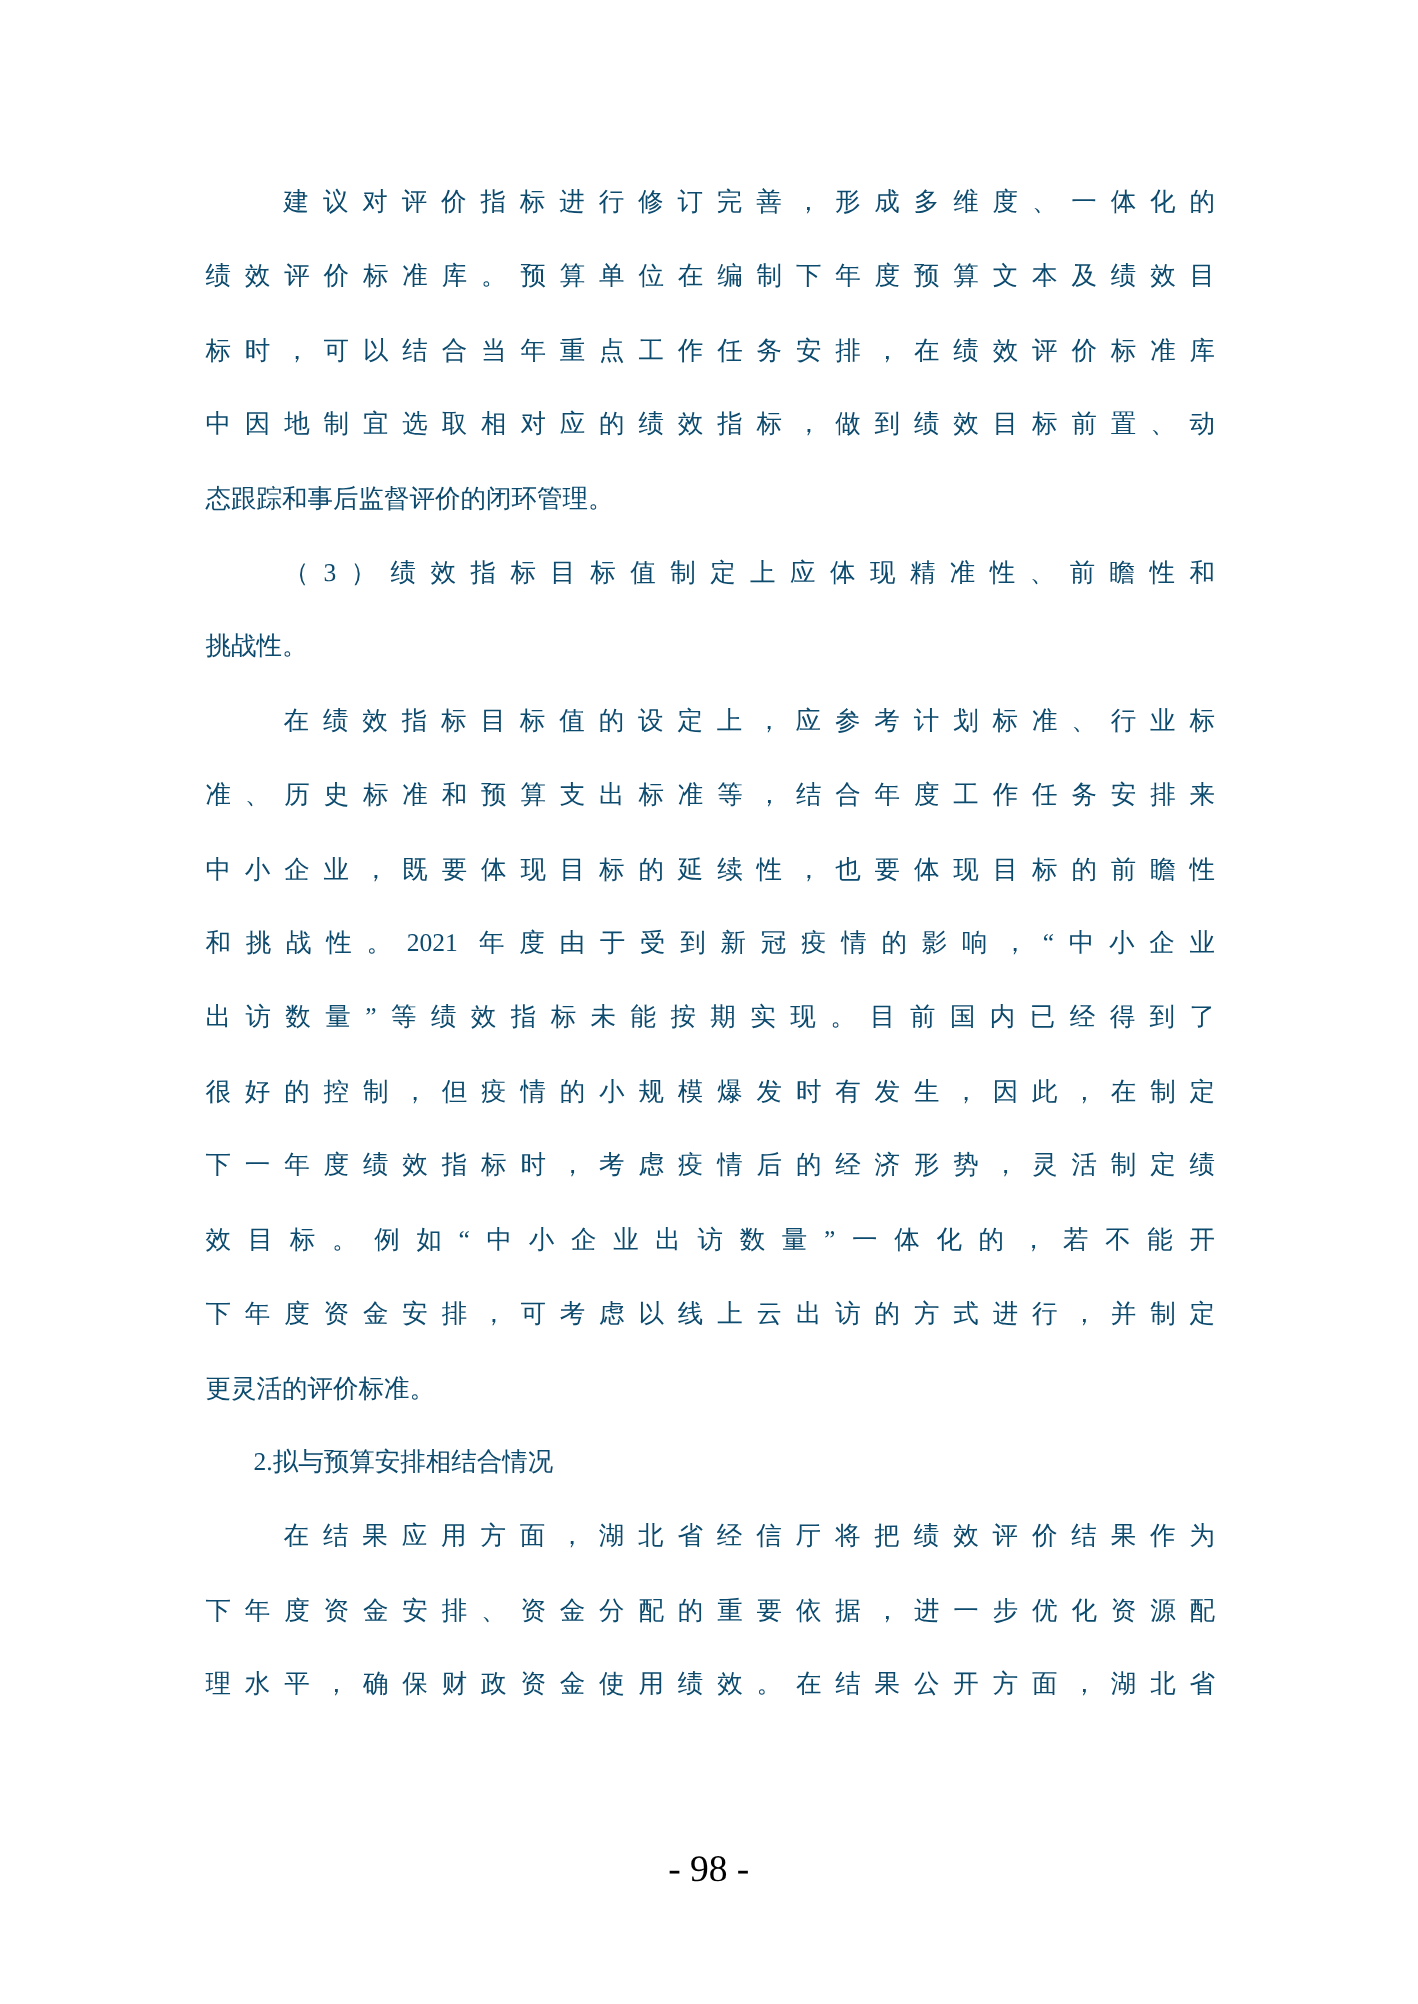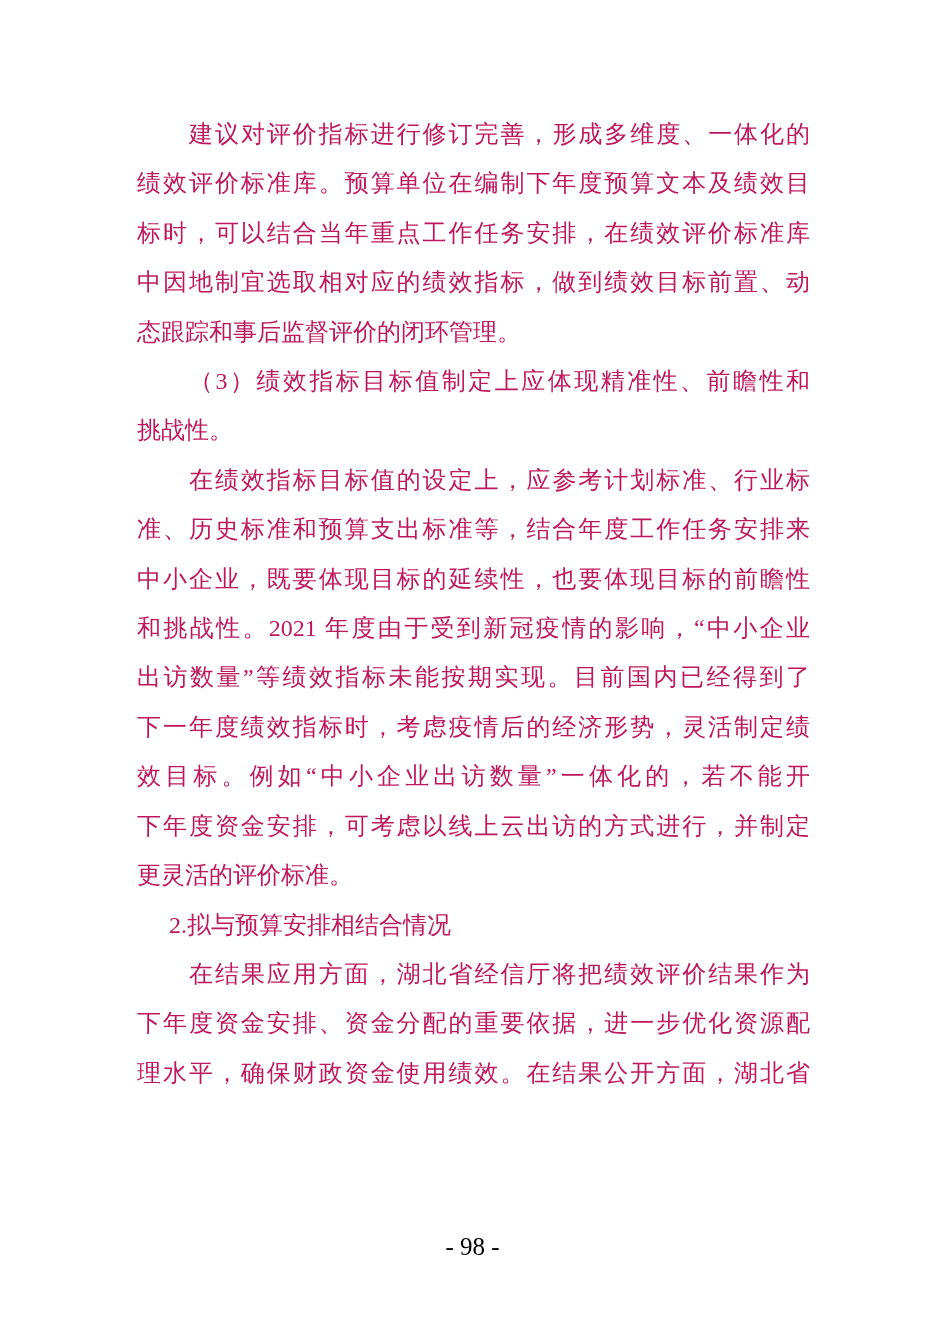--- a/index.html
+++ b/index.html
@@ -18,25 +18,25 @@
   }
   .doc-body {
     position: absolute;
     left: 137px;
     top: 110px;
     width: 673px;
   }
   .line {
     height: 49.42px;
     line-height: 49.42px;
-    font-size: 24px;
+    font-size: 17px;
     white-space: nowrap;
     text-align: justify;
     text-align-last: justify;
-    color: #be185d;
+    color: #0c4a6e;
   }
   .line.last {
     text-align: center;
     text-align-last: left;
   }
   .line.indent {
     text-indent: 52px;
   }
   .line.heading {
     font-weight: normal;
@@ -66,20 +66,21 @@
     <div class="line">标时，可以结合当年重点工作任务安排，在绩效评价标准库</div>
     <div class="line">中因地制宜选取相对应的绩效指标，做到绩效目标前置、动</div>
     <div class="line last">态跟踪和事后监督评价的闭环管理。</div>
     <div class="line indent">（3）绩效指标目标值制定上应体现精准性、前瞻性和</div>
     <div class="line last">挑战性。</div>
     <div class="line indent">在绩效指标目标值的设定上，应参考计划标准、行业标</div>
     <div class="line">准、历史标准和预算支出标准等，结合年度工作任务安排来</div>
     <div class="line">中小企业，既要体现目标的延续性，也要体现目标的前瞻性</div>
     <div class="line">和挑战性。2021 年度由于受到新冠疫情的影响，“中小企业</div>
     <div class="line">出访数量”等绩效指标未能按期实现。目前国内已经得到了</div>
+    <div class="line">很好的控制，但疫情的小规模爆发时有发生，因此，在制定</div>
     <div class="line">下一年度绩效指标时，考虑疫情后的经济形势，灵活制定绩</div>
     <div class="line">效目标。例如“中小企业出访数量”一体化的，若不能开</div>
     <div class="line">下年度资金安排，可考虑以线上云出访的方式进行，并制定</div>
     <div class="line last">更灵活的评价标准。</div>
     <div class="line heading">2.拟与预算安排相结合情况</div>
     <div class="line indent">在结果应用方面，湖北省经信厅将把绩效评价结果作为</div>
     <div class="line">下年度资金安排、资金分配的重要依据，进一步优化资源配</div>
     <div class="line">理水平，确保财政资金使用绩效。在结果公开方面，湖北省</div>
   </div>
   <div class="footer">- 98 -</div>

